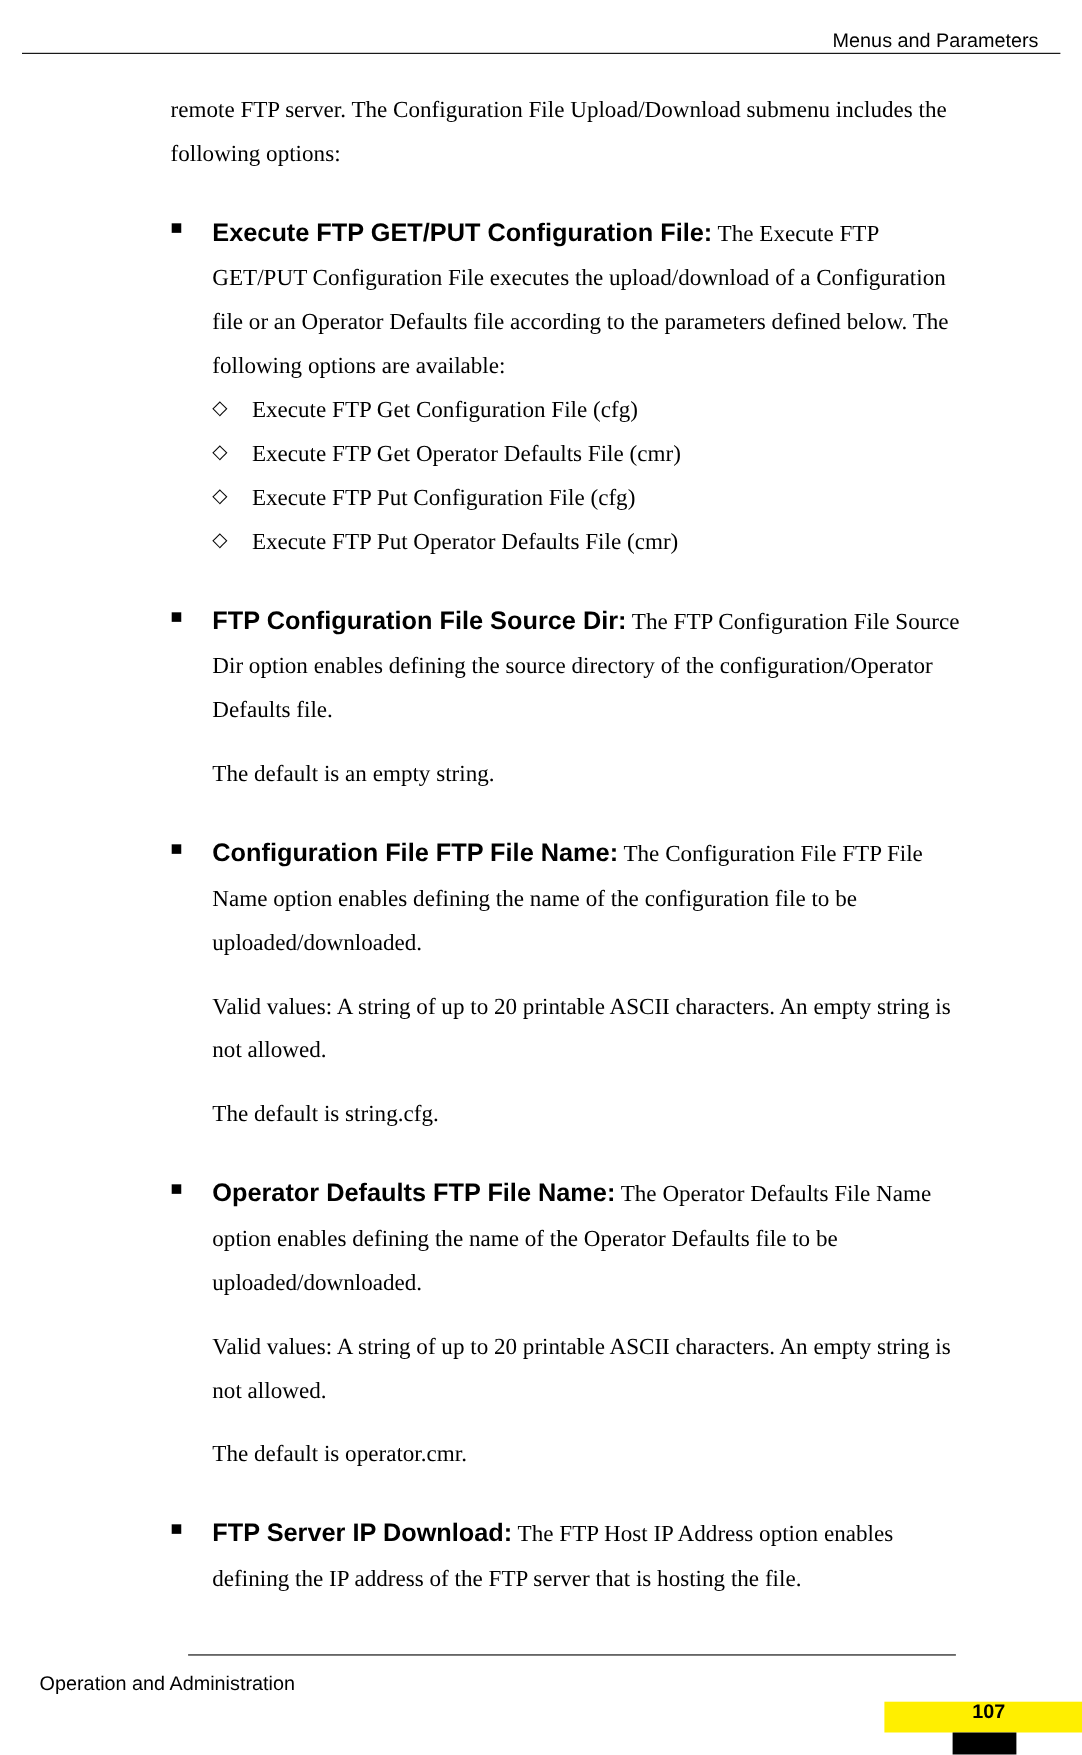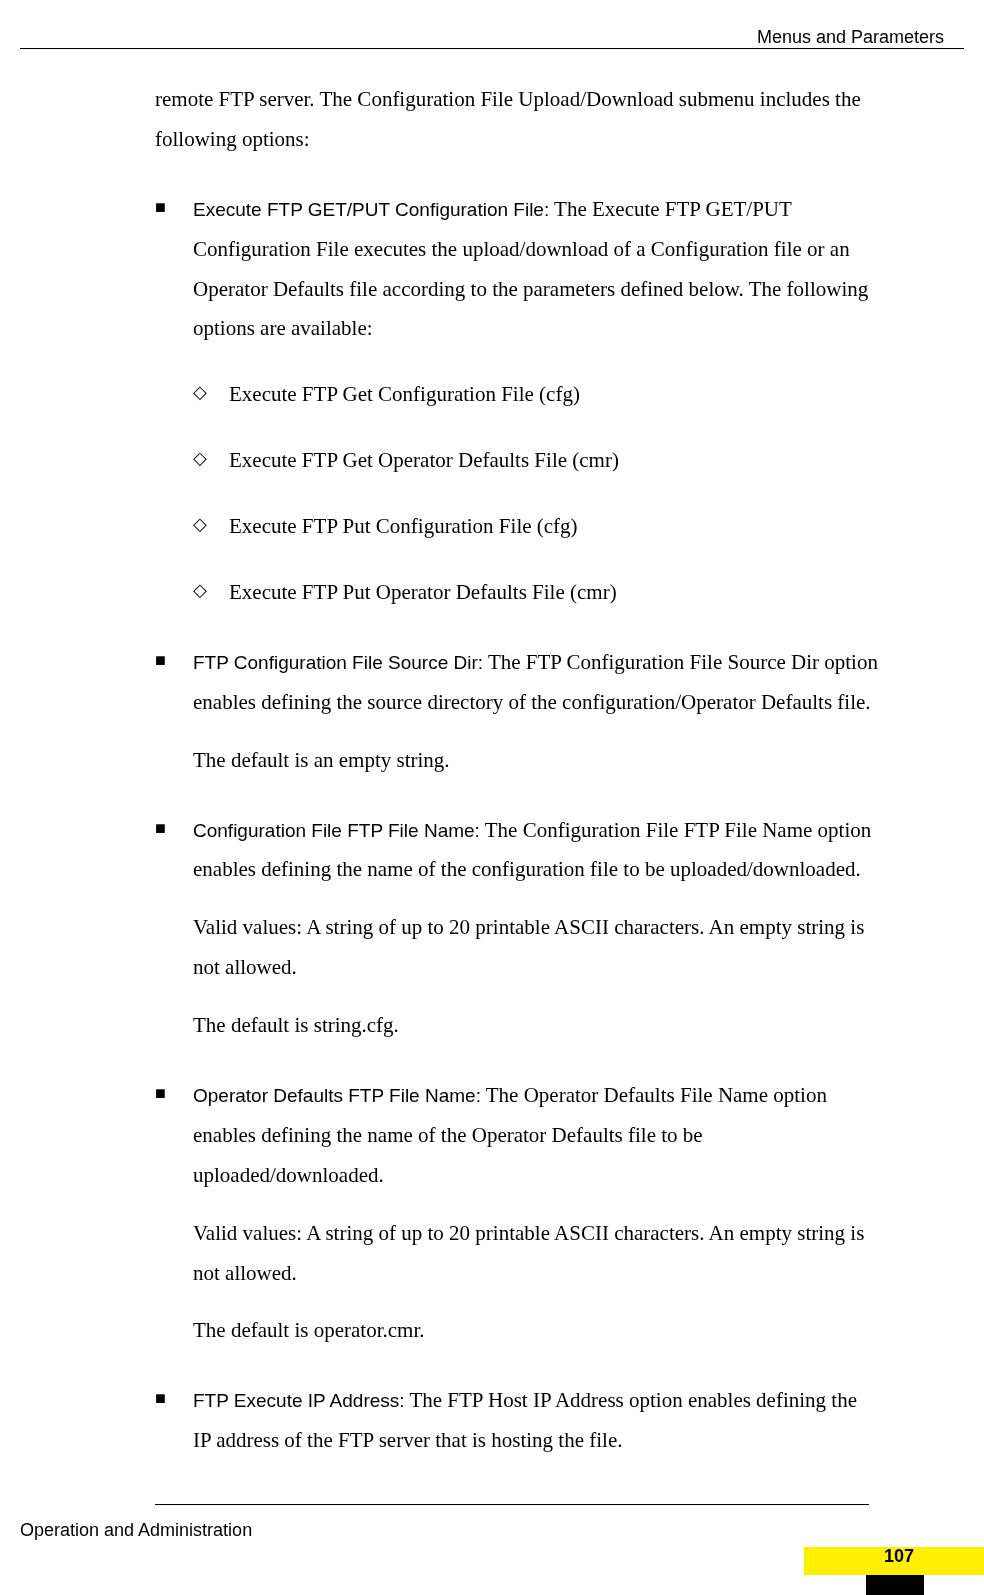--- a/index.html
+++ b/index.html
@@ -36,35 +36,35 @@
     }
     .intro { margin-bottom: 30px; }
     .bullet { padding-left: 38px; position: relative; margin-bottom: 30px; }
     .bullet::before {
       content: "■";
       position: absolute;
       left: 0;
       top: 0;
       font-size: 18px;
     }
-    .bullet .title { font-family: Verdana, Arial, sans-serif; font-weight: normal; font-size: 19px; }
+    .bullet .title { font-family: Verdana, Arial, sans-serif; font-weight: bold; font-size: 23px; }
     .bullet p { margin-top: 18px; }
     .bullet p.first { margin-top: 0; }
-    .sub { padding-left: 36px; position: relative; margin-top: 26px; }
+    .sub { padding-left: 36px; position: relative; }
     .sub::before {
       content: "◇";
       position: absolute;
       left: 0;
       top: 0;
       font-size: 18px;
     }
     .footer {
       position: absolute;
       bottom: 48px;
-      left: 20px;
+      left: 36px;
       right: 20px;
     }
     .footer-rule { border-top: 1px solid #000; margin-left: 135px; margin-right: 95px; margin-bottom: 8px; }
     .footer-text { font-family: Arial, Helvetica, sans-serif; font-size: 18px; padding-left: 0; }
     .page-area {
       position: absolute;
       bottom: 0;
       right: 0;
       width: 205px;
       height: 48px;
@@ -102,21 +102,21 @@
     <p>The default is string.cfg.</p>
   </div>
 
   <div class="bullet">
     <p class="first"><span class="title">Operator Defaults FTP File Name:</span><span> The Operator Defaults File Name option enables defining the name of the Operator Defaults file to be uploaded/downloaded.</span></p>
     <p>Valid values: A string of up to 20 printable ASCII characters. An empty string is not allowed.</p>
     <p>The default is operator.cmr.</p>
   </div>
 
   <div class="bullet">
-    <p class="first"><span class="title">FTP Execute IP Address:</span><span> The FTP Host IP Address option enables defining the IP address of the FTP server that is hosting the file.</span></p>
+    <p class="first"><span class="title">FTP Server IP Download:</span><span> The FTP Host IP Address option enables defining the IP address of the FTP server that is hosting the file.</span></p>
   </div>
 </div>
 
 <div class="footer">
   <div class="footer-rule"></div>
   <div class="footer-text">Operation and Administration</div>
 </div>
 
 <div class="page-area">
   <div class="yellow"></div>

